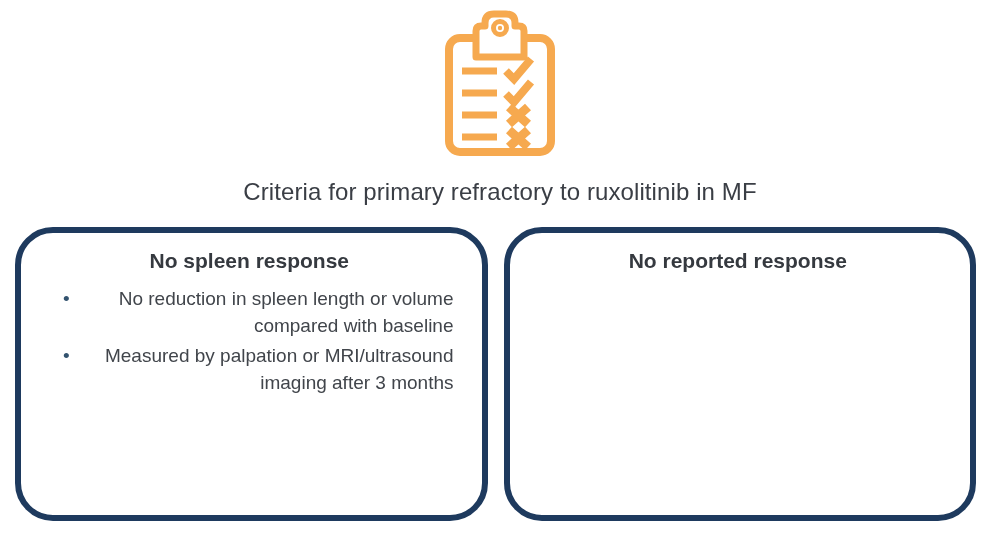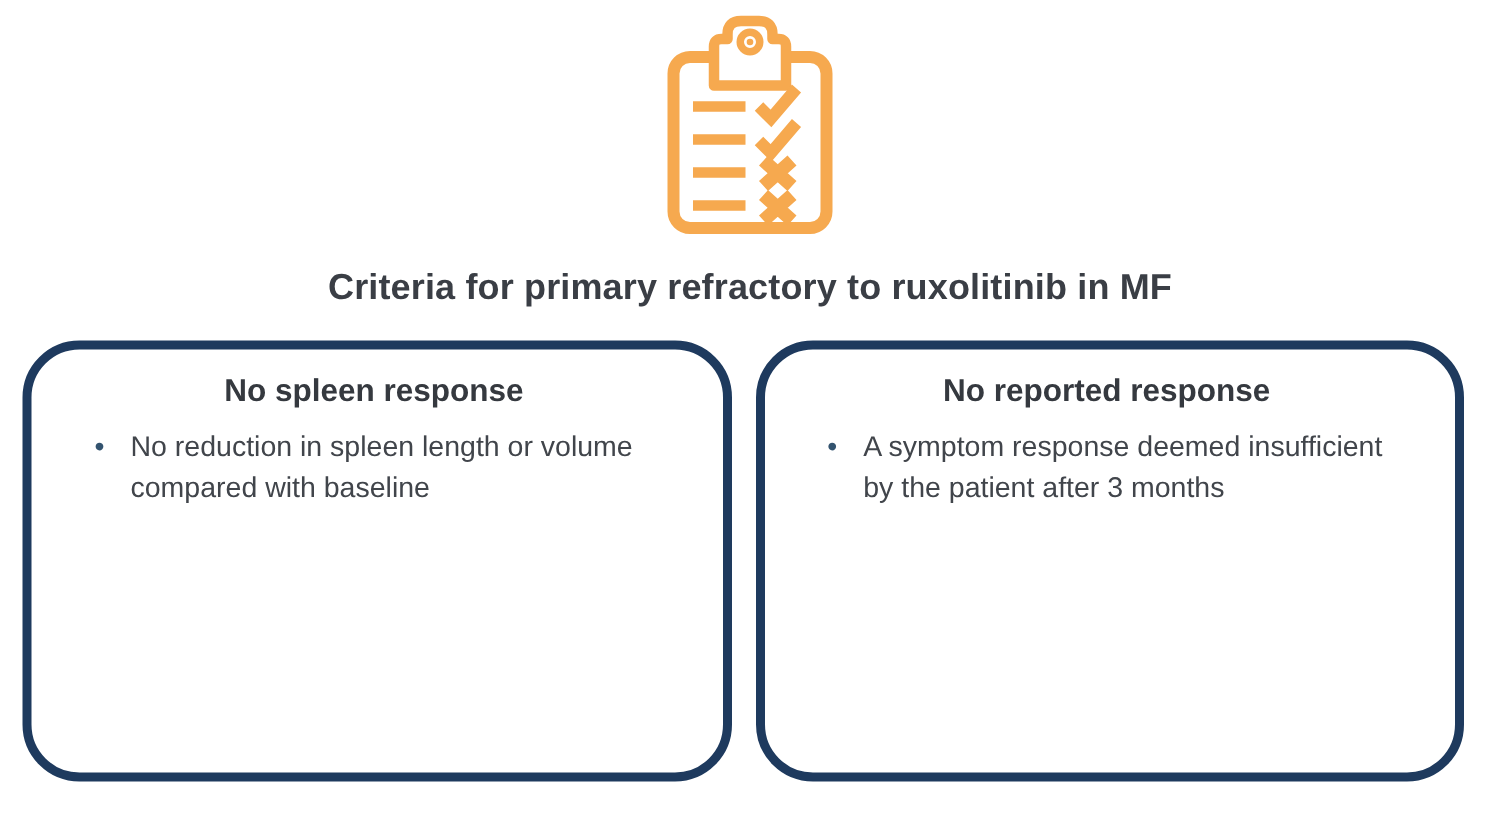--- a/index.html
+++ b/index.html
@@ -19,21 +19,21 @@
     display: flex;
     justify-content: center;
     padding-top: 10px;
     height: 150px;
     box-sizing: content-box;
   }
   .page-title {
     margin-top: 18px;
     text-align: center;
     font-size: 24px;
-    font-weight: 700;
+    font-weight: 400;
     color: #3a3e45;
     letter-spacing: 0.1px;
   }
   .boxes-row {
     display: flex;
     gap: 16px;
     margin: 21px 24px 0 15px;
     height: 294px;
   }
   .criteria-box {
@@ -48,20 +48,21 @@
     text-align: center;
     font-size: 21px;
     font-weight: 700;
     color: #35393f;
     margin: 4px 0 12px 0;
   }
   ul.bullet-list {
     list-style: none;
     margin: 0;
     padding: 0 0 0 12px;
+    text-align: right;
   }
   ul.bullet-list li {
     position: relative;
     padding-left: 30px;
     font-size: 19px;
     line-height: 27px;
     color: #41454b;
     margin-bottom: 3px;
   }
   ul.bullet-list li::before {
@@ -112,24 +113,24 @@
   </div>
 
   <div class="page-title">Criteria for primary refractory to ruxolitinib in MF</div>
 
   <div class="boxes-row">
 
     <div class="criteria-box">
       <div class="box-header">No spleen response</div>
       <ul class="bullet-list">
         <li>No reduction in spleen length or volume compared with baseline</li>
+        <li>Measured by palpation or MRI/ultrasound imaging after 3 months</li>
       </ul>
     </div>
 
     <div class="criteria-box">
       <div class="box-header">No reported response</div>
       <ul class="bullet-list">
-        <li>A symptom response deemed insufficient by the patient after 3 months</li>
       </ul>
     </div>
 
   </div>
 </div>
 
 </body></html>

